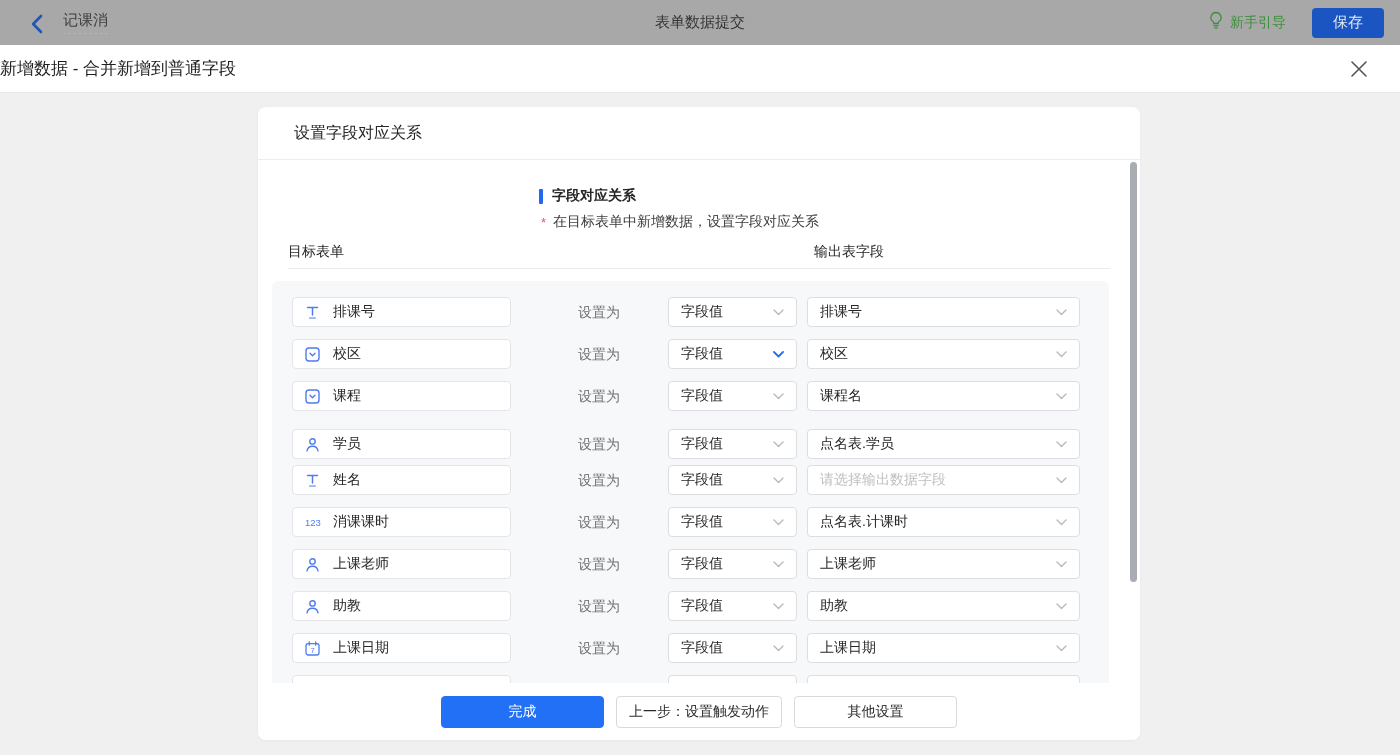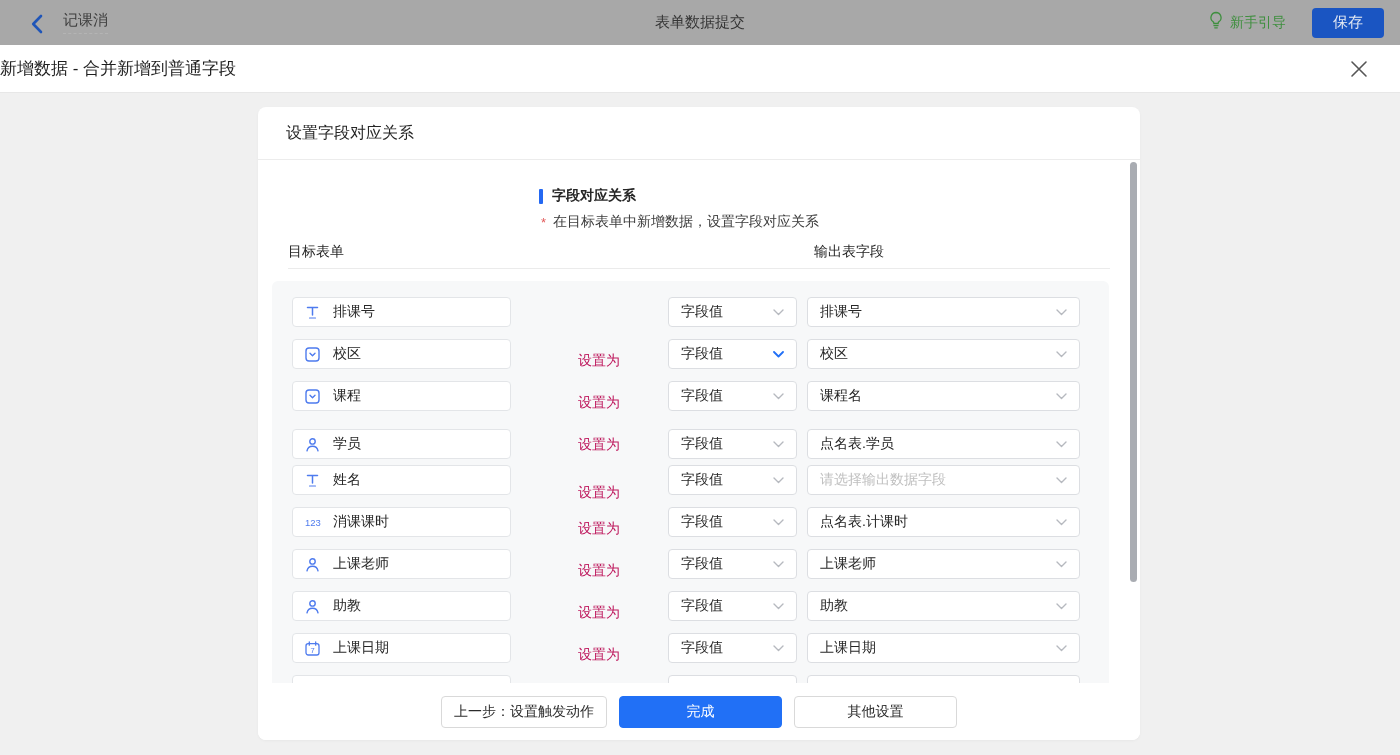--- a/index.html
+++ b/index.html
@@ -18,42 +18,42 @@
   .save-btn { width:72px; height:30px; background:#1a55c2; color:#e3e8f2; font-size:15px; border:none; border-radius:4px; display:flex; align-items:center; justify-content:center; cursor:pointer; }
 
   
   .titlebar { position:absolute; left:0; top:45px; width:1400px; height:48px; background:#ffffff; border-bottom:1px solid #e7e7e7; display:flex; align-items:center; justify-content:flex-start; }
   .modal-title { font-size:17px; font-weight:500; color:#1f1f1f; }
   .close-btn { position:absolute; right:30px; top:13px; width:22px; height:22px; display:flex; align-items:center; justify-content:center; cursor:pointer; }
 
   
   .page { position:absolute; left:0; top:94px; width:1400px; height:661px; background:#f0f0f0; }
   .card { position:absolute; left:258px; top:13px; width:882px; height:633px; background:#ffffff; border-radius:8px; box-shadow:0 1px 3px rgba(0,0,0,0.04); }
-  .card-header { height:53px; border-bottom:1px solid #ececec; display:flex; align-items:center; padding-left:28px; font-size:16px; color:#262626; }
+  .card-header { height:53px; border-bottom:1px solid #ececec; display:flex; align-items:center; padding-left:36px; font-size:16px; color:#262626; }
 
   .section-row { position:absolute; left:281px; top:80px; display:flex; align-items:center; }
   .section-bar { width:4px; height:15px; background:#2468f2; border-radius:1px; }
   .section-title { margin-left:9px; font-size:14px; font-weight:bold; color:#262626; }
 
   .note-row { position:absolute; left:283px; top:106px; display:flex; align-items:flex-start; }
   .note-marker { color:#e25a5a; font-size:13px; margin-top:2px; }
   .note-text { margin-left:7px; font-size:14px; color:#3c3c3c; }
 
   .cols-row { position:absolute; left:0; top:136px; width:882px; height:20px; }
   .col-left { position:absolute; left:30px; font-size:14px; color:#262626; }
   .col-right { position:absolute; left:556px; font-size:14px; color:#262626; }
   .col-divider { position:absolute; left:30px; top:161px; width:822px; height:1px; background:#ebebeb; }
 
   .panel { position:absolute; left:14px; top:174px; width:837px; height:459px; background:#f7f8f9; border-radius:6px; overflow:hidden; }
 
   .field-row { position:absolute; left:0; width:837px; height:30px; }
   .field-box { position:absolute; left:20px; top:0; width:219px; height:30px; background:#ffffff; border:1px solid #e3e5e8; border-radius:4px; display:flex; align-items:center; padding-left:12px; }
   .f-icon { display:flex; align-items:center; width:20px; }
   .f-label { margin-left:8px; font-size:14px; color:#262626; }
-  .set-as { position:absolute; left:306px; top:0; line-height:30px; font-size:14px; color:#be185d;margin-top:48px; }
+  .set-as { position:absolute; left:306px; top:0; line-height:30px; font-size:14px; color:#737373; }
   .dd { position:absolute; top:0; height:30px; background:#ffffff; border:1px solid #dcdee2; border-radius:4px; display:flex; align-items:center; justify-content:space-between; padding:0 12px; cursor:pointer; }
   .dd1 { left:396px; width:129px; }
   .dd2 { left:535px; width:273px; }
   .dd-text { font-size:14px; color:#262626; white-space:nowrap; overflow:hidden; }
   .dd-text.ph { color:#bfbfbf; }
   .chev { display:flex; align-items:center; margin-left:6px; }
 
   .footer { position:absolute; left:0; top:576px; width:882px; height:57px; background:#ffffff; border-radius:0 0 8px 8px; display:flex; align-items:center; justify-content:center; gap:12px; z-index:5; }
   .btn { height:32px; border-radius:4px; font-size:14px; display:flex; align-items:center; justify-content:center; cursor:pointer; font-family:inherit; }
   .btn-outline { background:#ffffff; border:1px solid #d9d9d9; color:#2b2b2b; padding:0 12px; }
@@ -393,22 +393,22 @@
                   <svg width="11" height="7" viewBox="0 0 11 7">
                     <path d="M1 1l4.5 4.5L10 1" fill="none" stroke="#b6b9bf" stroke-width="1.4" stroke-linecap="round" stroke-linejoin="round"></path>
                   </svg>
                 </span>
               </div>
             </div>
           </div>
       </div>
 
       <div class="footer">
+        <button class="btn btn-primary">完成</button>
         <button class="btn btn-outline">上一步：设置触发动作</button>
-        <button class="btn btn-primary">完成</button>
         <button class="btn btn-outline wide">其他设置</button>
       </div>
 
       <div class="scroll-thumb"></div>
     </div>
   </div>
 
 </div>
 
 </body></html>

